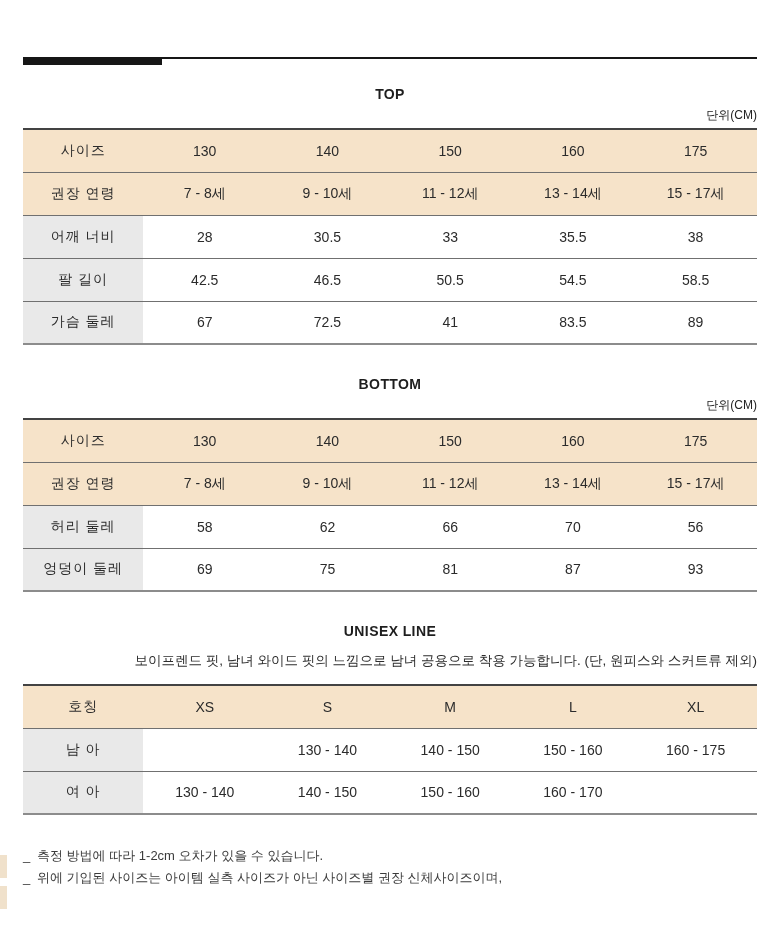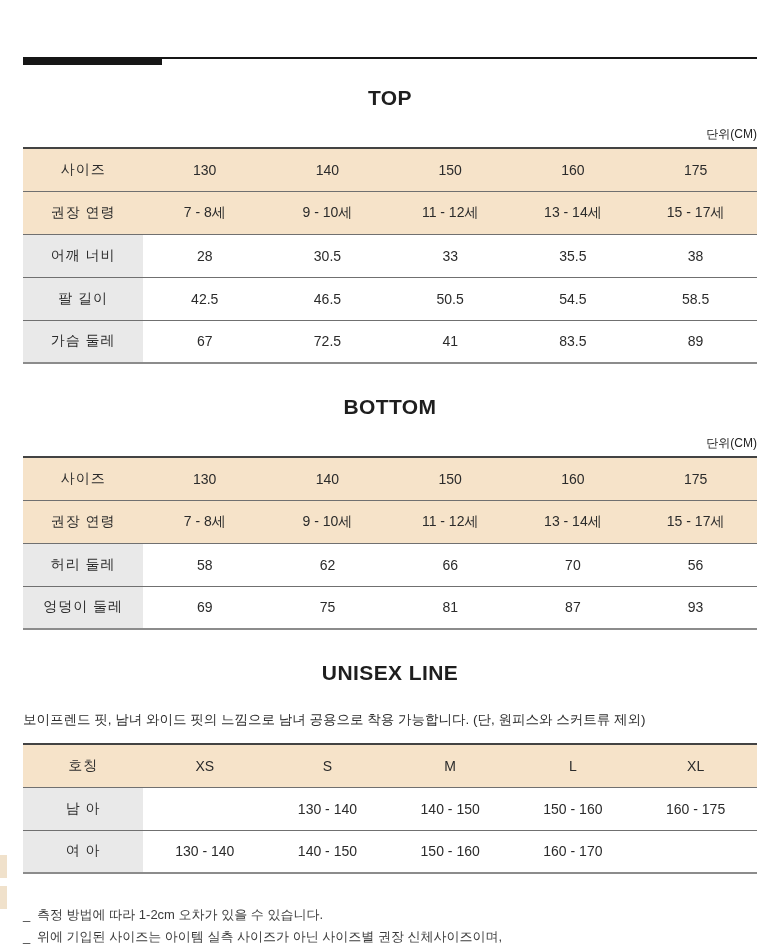--- a/index.html
+++ b/index.html
@@ -24,32 +24,32 @@
     background: var(--rule-black, #161616);
   }
   .page-heading {
     margin-top: 7px;
     font-size: 20px; font-weight: bold; letter-spacing: 7px;
     color: #1c1c1c;
   }
 
   
   .section-title {
-    text-align: center; font-weight: bold; font-size: 21px;
+    text-align: center; font-weight: bold; font-size: 14px;
     color: #1e1e1e; letter-spacing: 0.4px;
   }
   .mt-first { margin-top: 21px; }
   .mt-section { margin-top: 31px; }
   .unit-label {
     text-align: right; font-size: 12px; color: #222222;
-    margin-top: 16px; margin-bottom: 4px;
+    margin-top: 5px; margin-bottom: 4px;
   }
   .section-subtitle {
-    text-align: left; font-size: 13.5px; color: #2d2d2d;
-    margin-top: 26px; margin-bottom: 14px;
+    text-align: right; font-size: 13.5px; color: #2d2d2d;
+    margin-top: 13px; margin-bottom: 14px;
   }
 
   
   table.size-table {
     width: 100%; border-collapse: collapse; table-layout: fixed;
     border-top: 2px solid var(--border-dark, #434343);
     border-bottom: 2px solid #8c8c8c;
   }
   table.size-table tr { border-bottom: 1px solid var(--border-mid, #707070); }
   table.size-table tr:last-child { border-bottom: none; }

